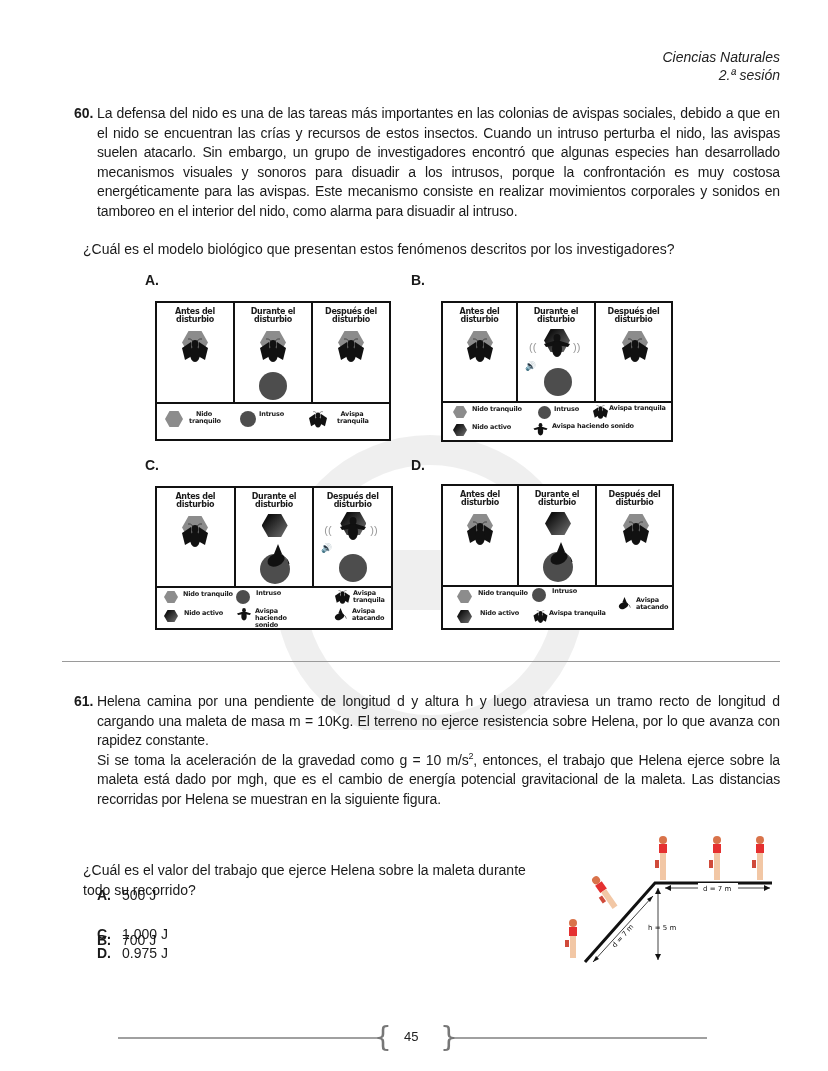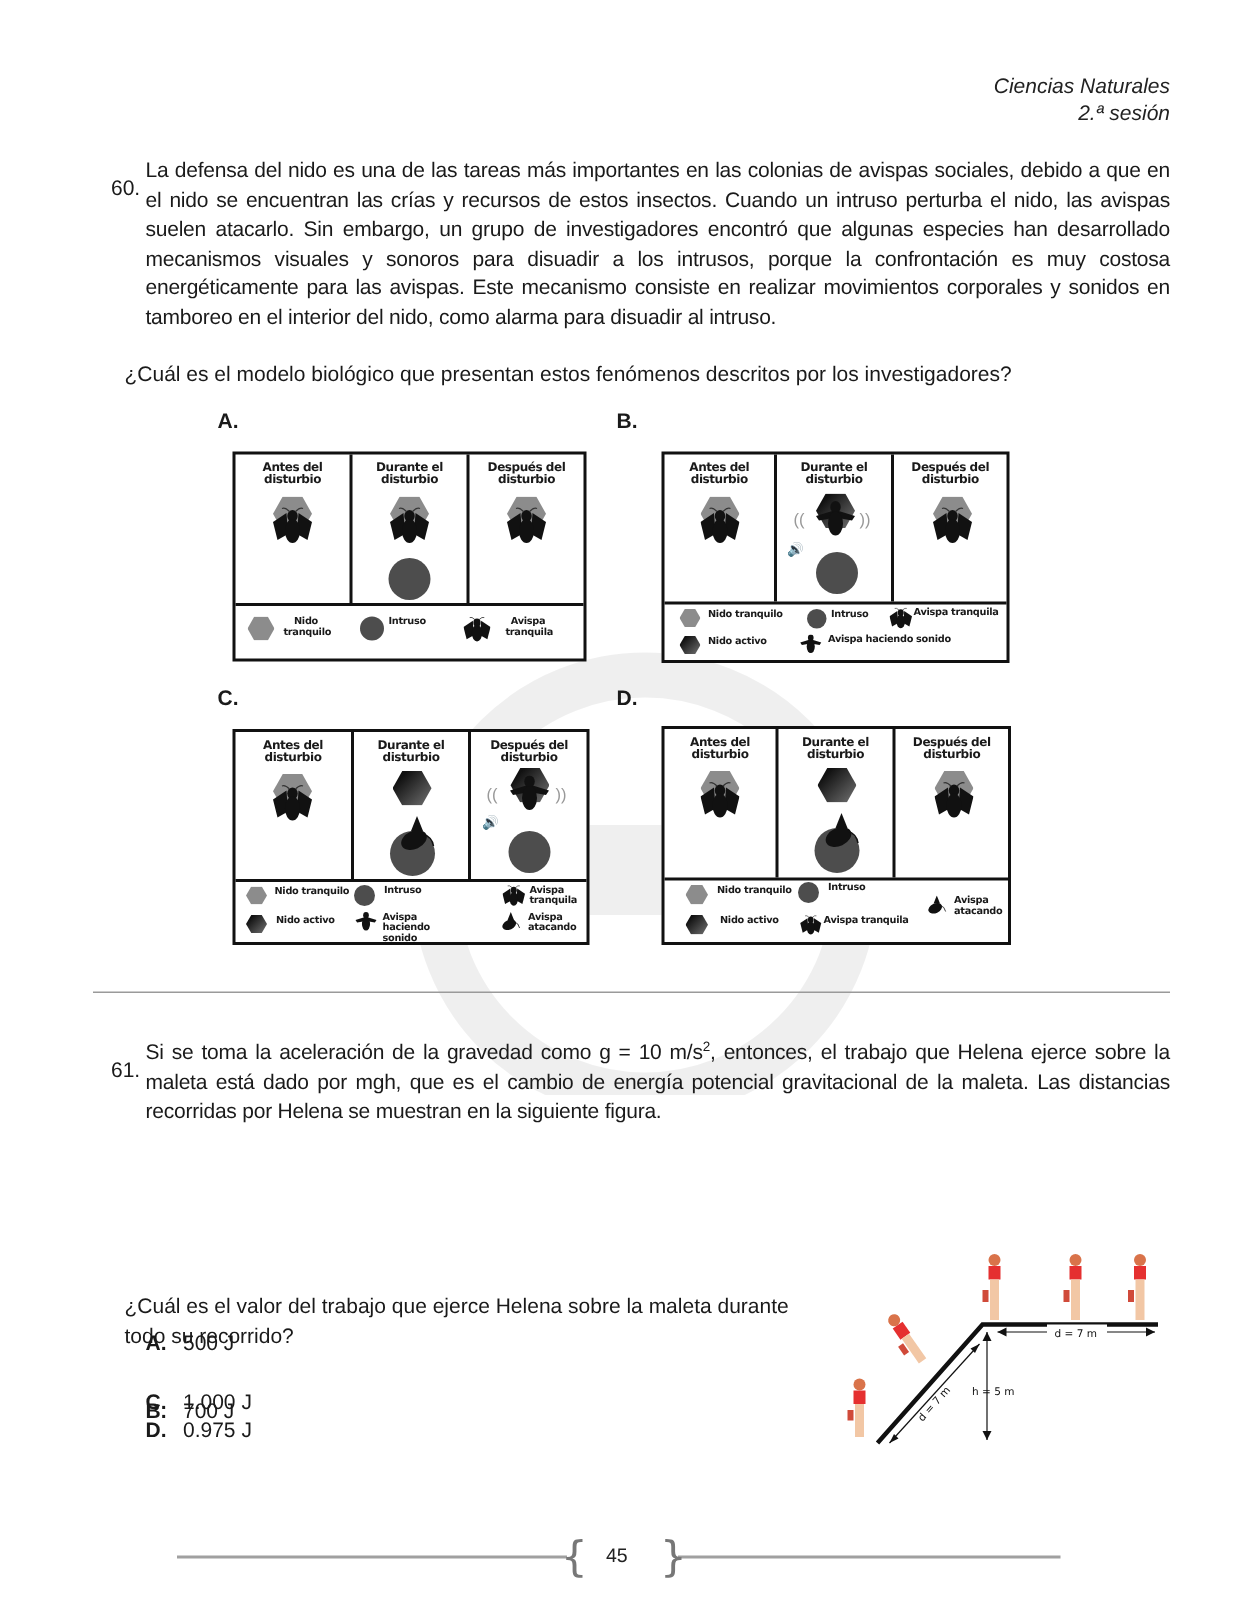--- a/index.html
+++ b/index.html
@@ -2,21 +2,21 @@
 <html><head>
 <meta charset="utf-8">
 <style>
   * { box-sizing: border-box; margin: 0; padding: 0; }
   html, body { width: 828px; height: 1071px; background: #ffffff; }
   body { position: relative; font-family: "Liberation Sans", sans-serif; color: #1a1a1a; overflow: hidden; }
 
   .header { position: absolute; right: 48px; top: 48px; text-align: right; font-style: italic; font-size: 14px; line-height: 18px; color: #222; }
 
   .q-block { position: absolute; left: 74px; width: 706px; font-size: 14px; line-height: 19.6px; }
-  .q-num { position: absolute; left: 0; top: 12px; font-weight: normal; }
+  .q-num { position: absolute; left: 0; top: 0; font-weight: bold; }
   .q-text { padding-left: 23px; text-align: justify; font-family: "Liberation Sans", sans-serif; letter-spacing: -0.15px; }
   .q-text p { margin: 0; }
 
   .prompt { position: absolute; left: 83px; font-size: 14px; line-height: 19.6px; }
 
   .opt-label { position: absolute; font-weight: bold; font-size: 14px; }
 
   
   .panel { position: absolute; border: 2px solid #111; background: #fff; }
   .panel .cols { position: absolute; left: 0; top: 0; right: 0; display: flex; border-bottom: 2px solid #111; }
@@ -305,20 +305,21 @@
         <span class="lbl" style="margin-left:1px;">Avispa tranquila</span>
       </div>
   </div>
 </div>
 
 <div class="divider"></div>
 
 <div class="q-block" style="top:692px;">
   <span class="q-num">61.</span>
   <div class="q-text">
+    <p>Helena camina por una pendiente de longitud d y altura h y luego atraviesa un tramo recto de longitud d cargando una maleta de masa m = 10Kg. El terreno no ejerce resistencia sobre Helena, por lo que avanza con rapidez constante.</p>
     <p><span>Si se toma la aceleración de la gravedad como g = 10 m/s</span><sup style="font-size:9px; line-height:0;">2</sup><span>, entonces, el trabajo que Helena ejerce sobre la maleta está dado por mgh, que es el cambio de energía potencial gravitacional de la maleta. Las distancias recorridas por Helena se muestran en la siguiente figura.</span></p>
   </div>
 </div>
 
 <div class="prompt" style="top:828px; width:460px;margin-top:33px;">¿Cuál es el valor del trabajo que ejerce Helena sobre la maleta durante todo su recorrido?</div>
 
 <div class="answer-opt" style="top:887px;"><span class="letter">A.</span><span>500 J</span></div>
 <div class="answer-opt" style="top:932px;"><span class="letter">B.</span><span>700 J</span></div>
 <div class="answer-opt" style="top:926px;"><span class="letter">C.</span><span>1.000 J</span></div>
 <div class="answer-opt" style="top:945px;"><span class="letter">D.</span><span>0.975 J</span></div>

